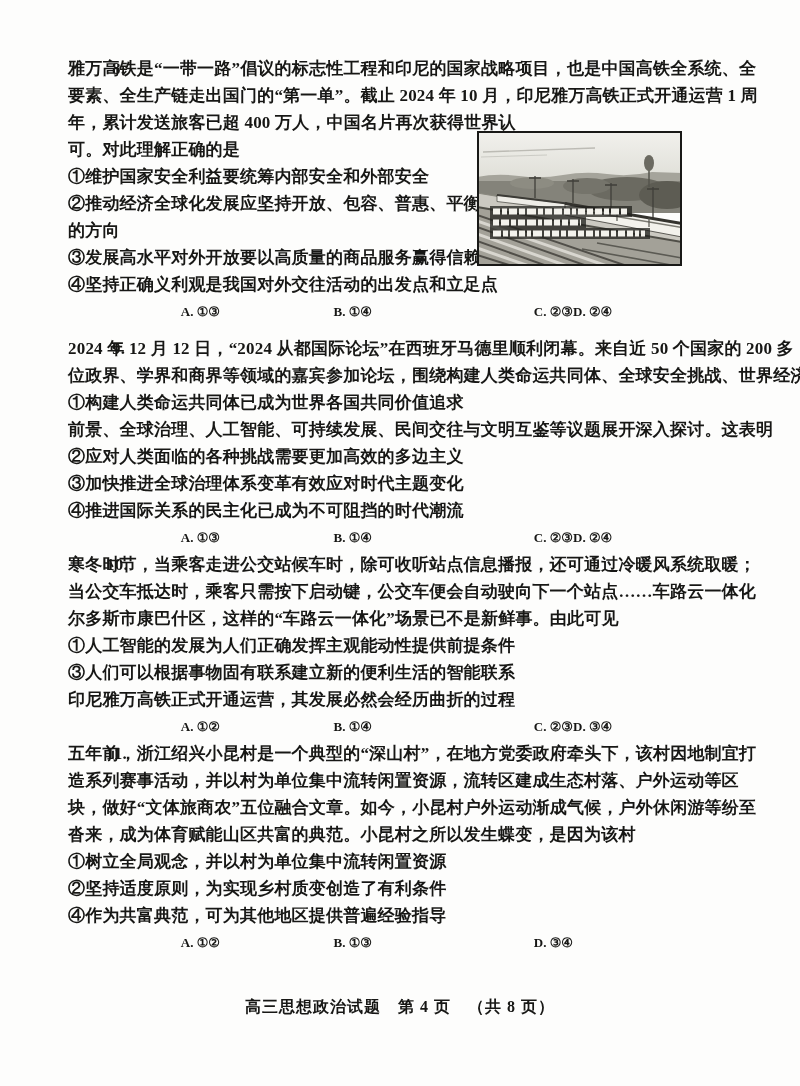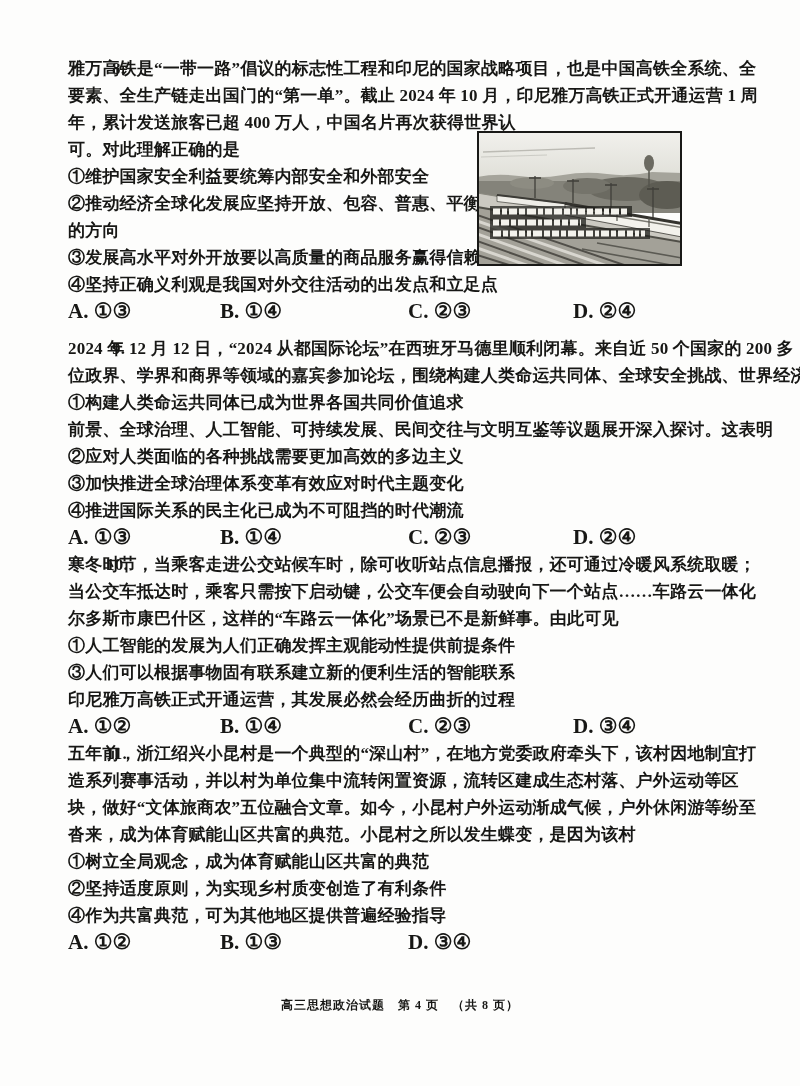--- a/index.html
+++ b/index.html
@@ -10,30 +10,30 @@
     color:#171715;
   }
   .page{position:relative;width:800px;height:1086px;background:#fdfdfc;overflow:hidden;}
   .content{position:absolute;top:55px;left:0;right:0;}
   .q{position:relative;padding-left:68px;padding-right:40px;}
   .q-8{margin-bottom:10px;}
   .ln{font-size:17px;line-height:27px;font-weight:700;letter-spacing:.2px;white-space:nowrap;}
   .qnum{position:absolute;left:44px;top:0;font-weight:700;}
   .q.two-digit .qnum{left:38px;}
   .stem-first{position:relative;}
-  .choices{display:flex;font-size:21px;line-height:27px;font-weight:700;}
+  .choices{display:flex;font-size:13px;line-height:27px;font-weight:700;text-align:right;}
   .choices .choice{display:inline-block;}
   .choices .choice:nth-child(1){width:152px;}
   .choices .choice:nth-child(2){width:152px;}
   .choices .choice:nth-child(3){width:165px;margin-left:36px;}
   .photo-wrap{position:absolute;left:477px;top:131px;width:205px;height:135px;}
   .photo-wrap svg{display:block;}
   .footer{
     position:absolute;top:997px;left:0;width:100%;
-    text-align:center;font-size:12px;font-weight:700;letter-spacing:1px;
+    text-align:center;font-size:16px;font-weight:700;letter-spacing:1px;
   }
 </style>
 </head>
 <body>
 
 <div class="page">
 
   <div class="content">
 
     <section class="q q-8">
@@ -95,21 +95,21 @@
     </section>
 
     <section class="q two-digit">
       <div class="ln stem-first">
         <span class="qnum">11.</span>
         <span>五年前，浙江绍兴小昆村是一个典型的“深山村”，在地方党委政府牵头下，该村因地制宜打</span>
       </div>
       <div class="ln">造系列赛事活动，并以村为单位集中流转闲置资源，流转区建成生态村落、户外运动等区</div>
       <div class="ln">块，做好“文体旅商农”五位融合文章。如今，小昆村户外运动渐成气候，户外休闲游等纷至</div>
       <div class="ln">沓来，成为体育赋能山区共富的典范。小昆村之所以发生蝶变，是因为该村</div>
-      <div class="ln">①树立全局观念，成为体育赋能山区共富的典范</div>
+      <div class="ln">①树立全局观念，并以村为单位集中流转闲置资源</div>
       <div class="ln">②坚持适度原则，为实现乡村质变创造了有利条件</div>
       <div class="ln">④作为共富典范，可为其他地区提供普遍经验指导</div>
       <div class="choices">
         <span class="choice">A. ①②</span>
         <span class="choice">B. ①③</span>
         <span class="choice">D. ③④</span>
       </div>
     </section>
 
   </div>

